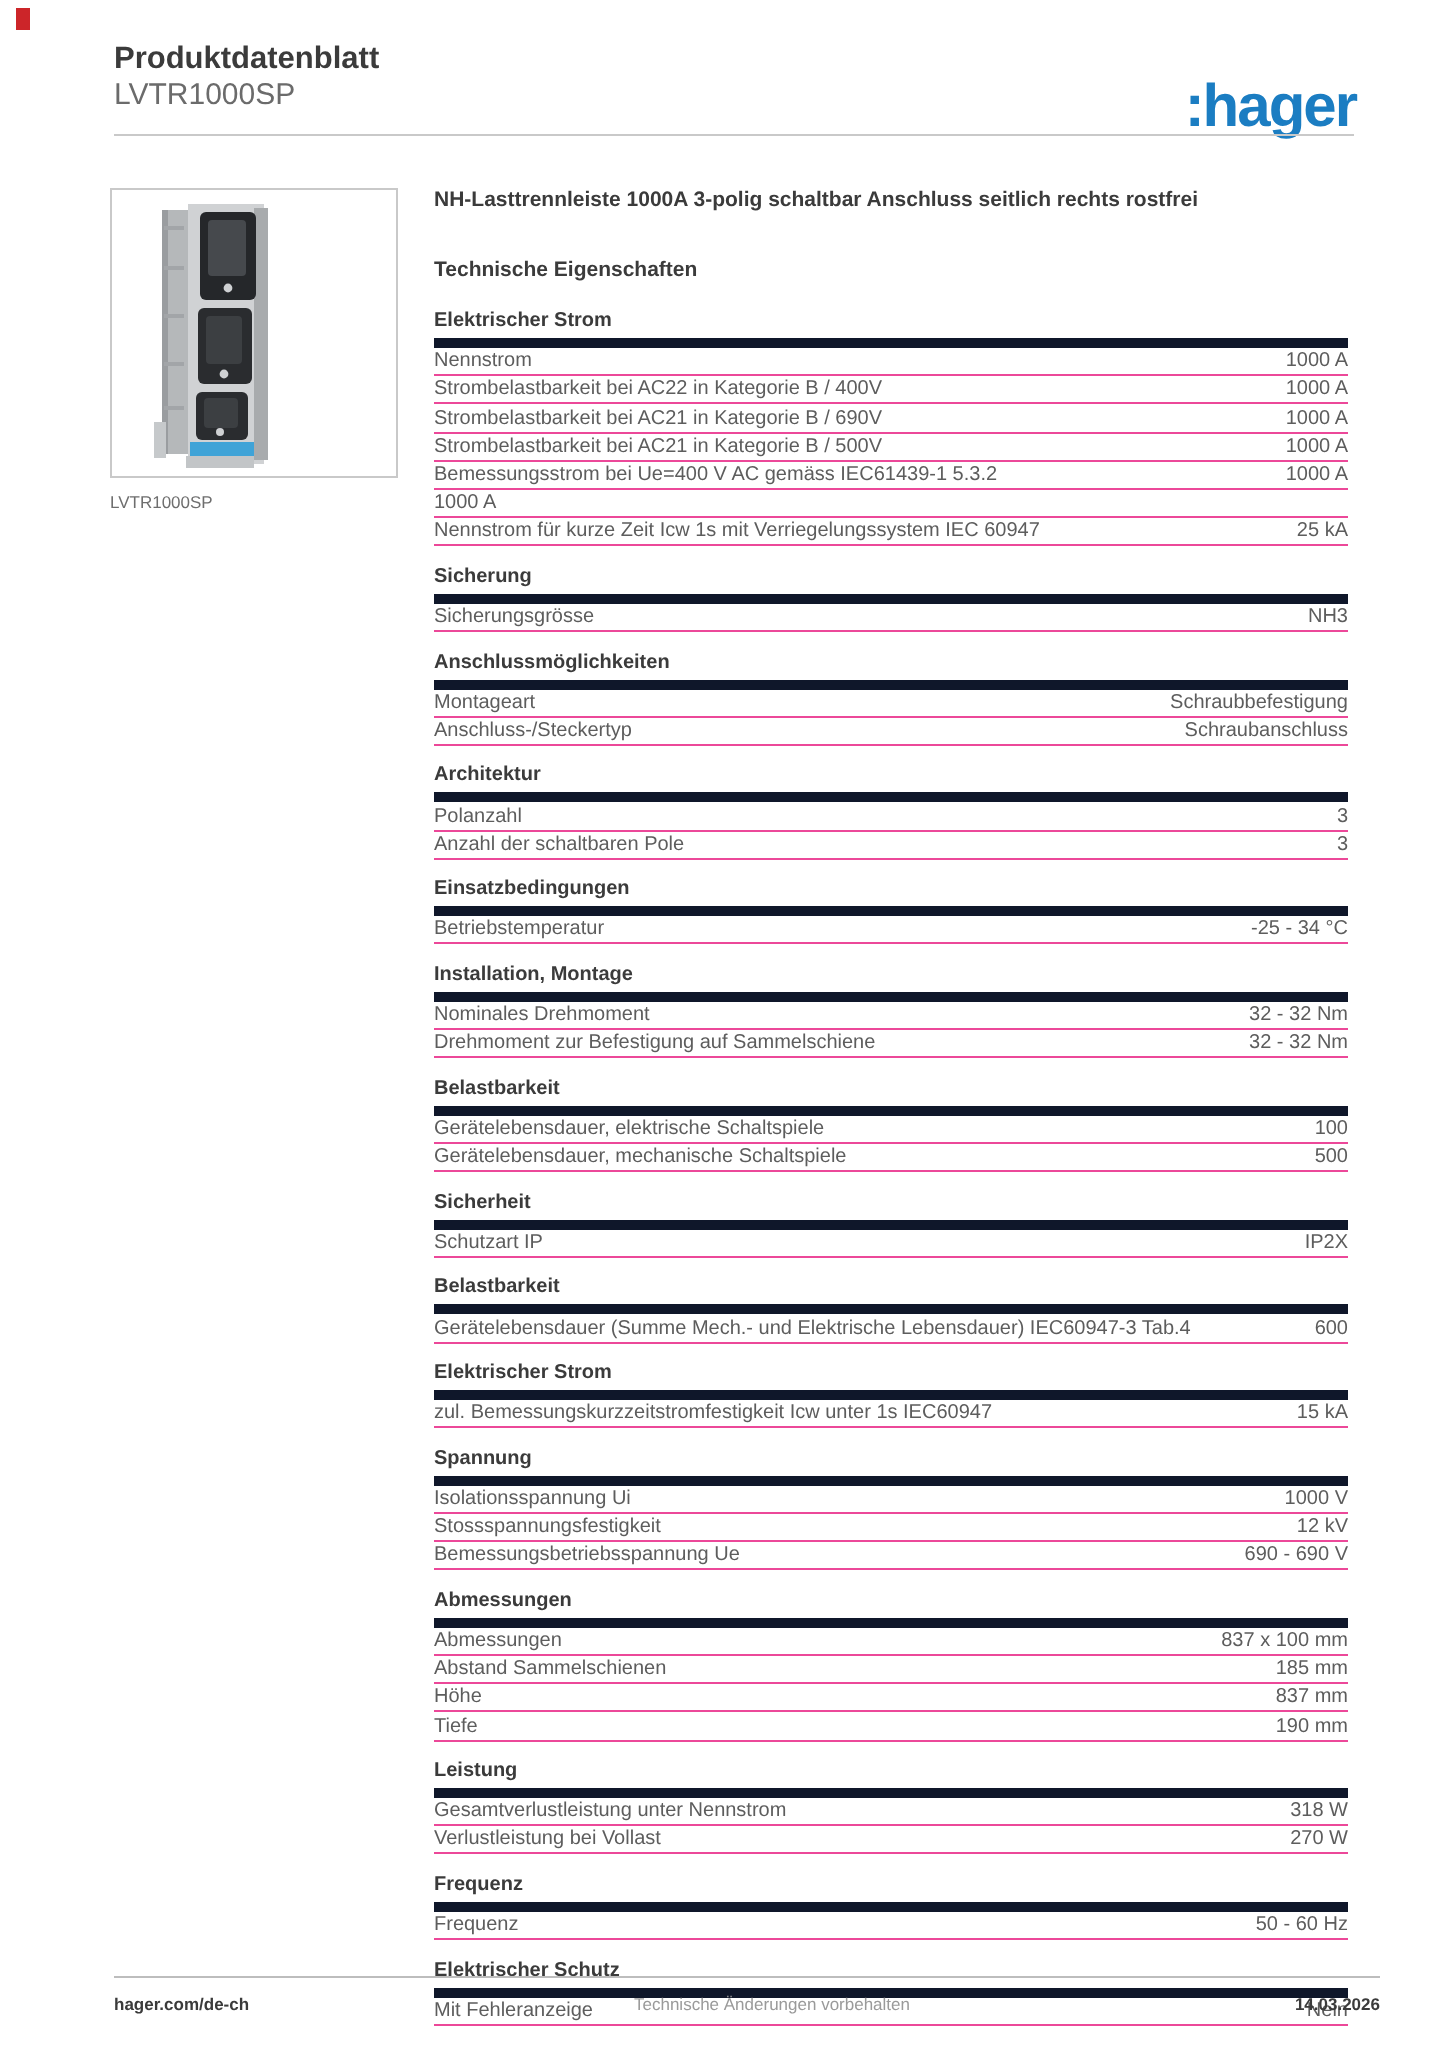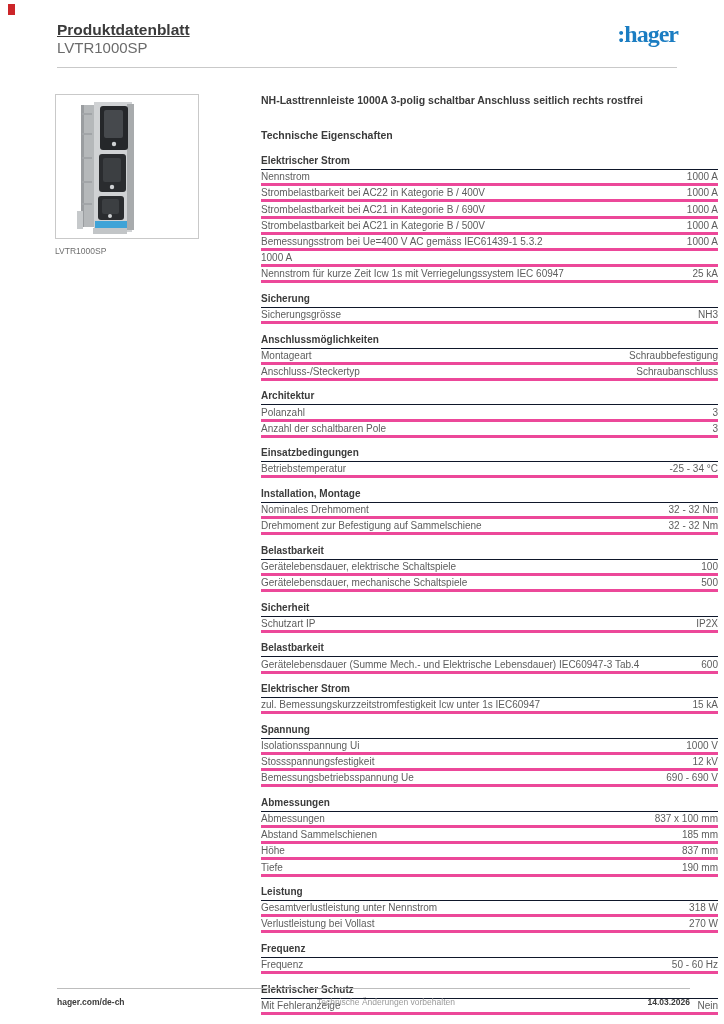--- a/index.html
+++ b/index.html
@@ -3,41 +3,41 @@
 <meta charset="utf-8">
 <style>
   html,body{margin:0;padding:0;}
   body{
     width:724px;height:1024px;position:relative;background:#ffffff;
     font-family:"Liberation Sans","DejaVu Sans",sans-serif;
     -webkit-font-smoothing:antialiased;overflow:hidden;
   }
   .red-mark{position:absolute;left:8px;top:4px;width:7px;height:11px;}
   .header{position:absolute;left:57px;top:20px;}
-  .page-title{font-size:15.5px;font-weight:bold;color:#3b3b3b;line-height:19px;text-decoration:underline;}
+  .page-title{font-size:15.5px;font-weight:bold;color:#3b3b3b;line-height:19px;}
   .page-subtitle{font-size:15px;font-weight:400;color:#6b6b6b;line-height:18px;}
-  .logo{position:absolute;top:20px;right:46px;font-size:24px;font-weight:bold;
-        letter-spacing:-1px;line-height:28px;font-family:Liberation Serif, serif;}
+  .logo{position:absolute;top:40px;right:46px;font-size:30px;font-weight:bold;
+        letter-spacing:-1px;line-height:28px;}
   .header-rule{position:absolute;left:57px;right:47px;top:67px;height:1px;background:#c9c9c9;}
 
   .figure{position:absolute;left:55px;top:94px;width:144px;}
   .image-box{width:142px;height:143px;border:1px solid #c9c9c9;background:#ffffff;
              display:flex;align-items:center;justify-content:center;}
   .image-box svg{display:block;}
   .image-caption{margin-top:7px;font-size:8.5px;color:#6e6e6e;}
 
-  .content{position:absolute;left:217px;top:94px;width:457px;margin-left:44px;}
+  .content{position:absolute;left:217px;top:94px;width:457px;}
   .description{font-size:10.5px;font-weight:bold;color:#3b3b3b;line-height:13px;}
   .tech-heading{margin-top:22px;font-size:10.5px;font-weight:bold;color:#3b3b3b;line-height:13px;}
   .sections{margin-top:13px;}
   .section{margin-bottom:9.5px;}
   .section-title{font-size:10px;font-weight:bold;color:#3b3b3b;line-height:12px;
-                 padding-bottom:2px;border-bottom:1px solid #0f172a;margin:0;}
+                 padding-bottom:2px;border-bottom:5px solid #0f172a;margin:0;}
   .spec-row{display:flex;justify-content:space-between;align-items:baseline;
-            border-bottom:3px solid #ec4899;padding:1.2px 0 1px 0;
+            border-bottom:1px solid #ec4899;padding:1.2px 0 1px 0;
             font-size:10px;line-height:11px;color:#5d5d5d;}
   .spec-label{text-align:left;padding-right:10px;white-space:nowrap;}
   .spec-value{text-align:left;white-space:nowrap;}
 
   .footer-rule{position:absolute;left:57px;right:34px;top:988px;height:1px;background:#bdbdbd;}
   .footer{position:absolute;left:57px;right:34px;top:997px;display:flex;
           justify-content:space-between;align-items:baseline;font-size:8.5px;}
   .footer-site{font-weight:bold;color:#3b3b3b;}
   .footer-note{color:#9a9a9a;}
   .footer-date{font-weight:bold;color:#3b3b3b;}

